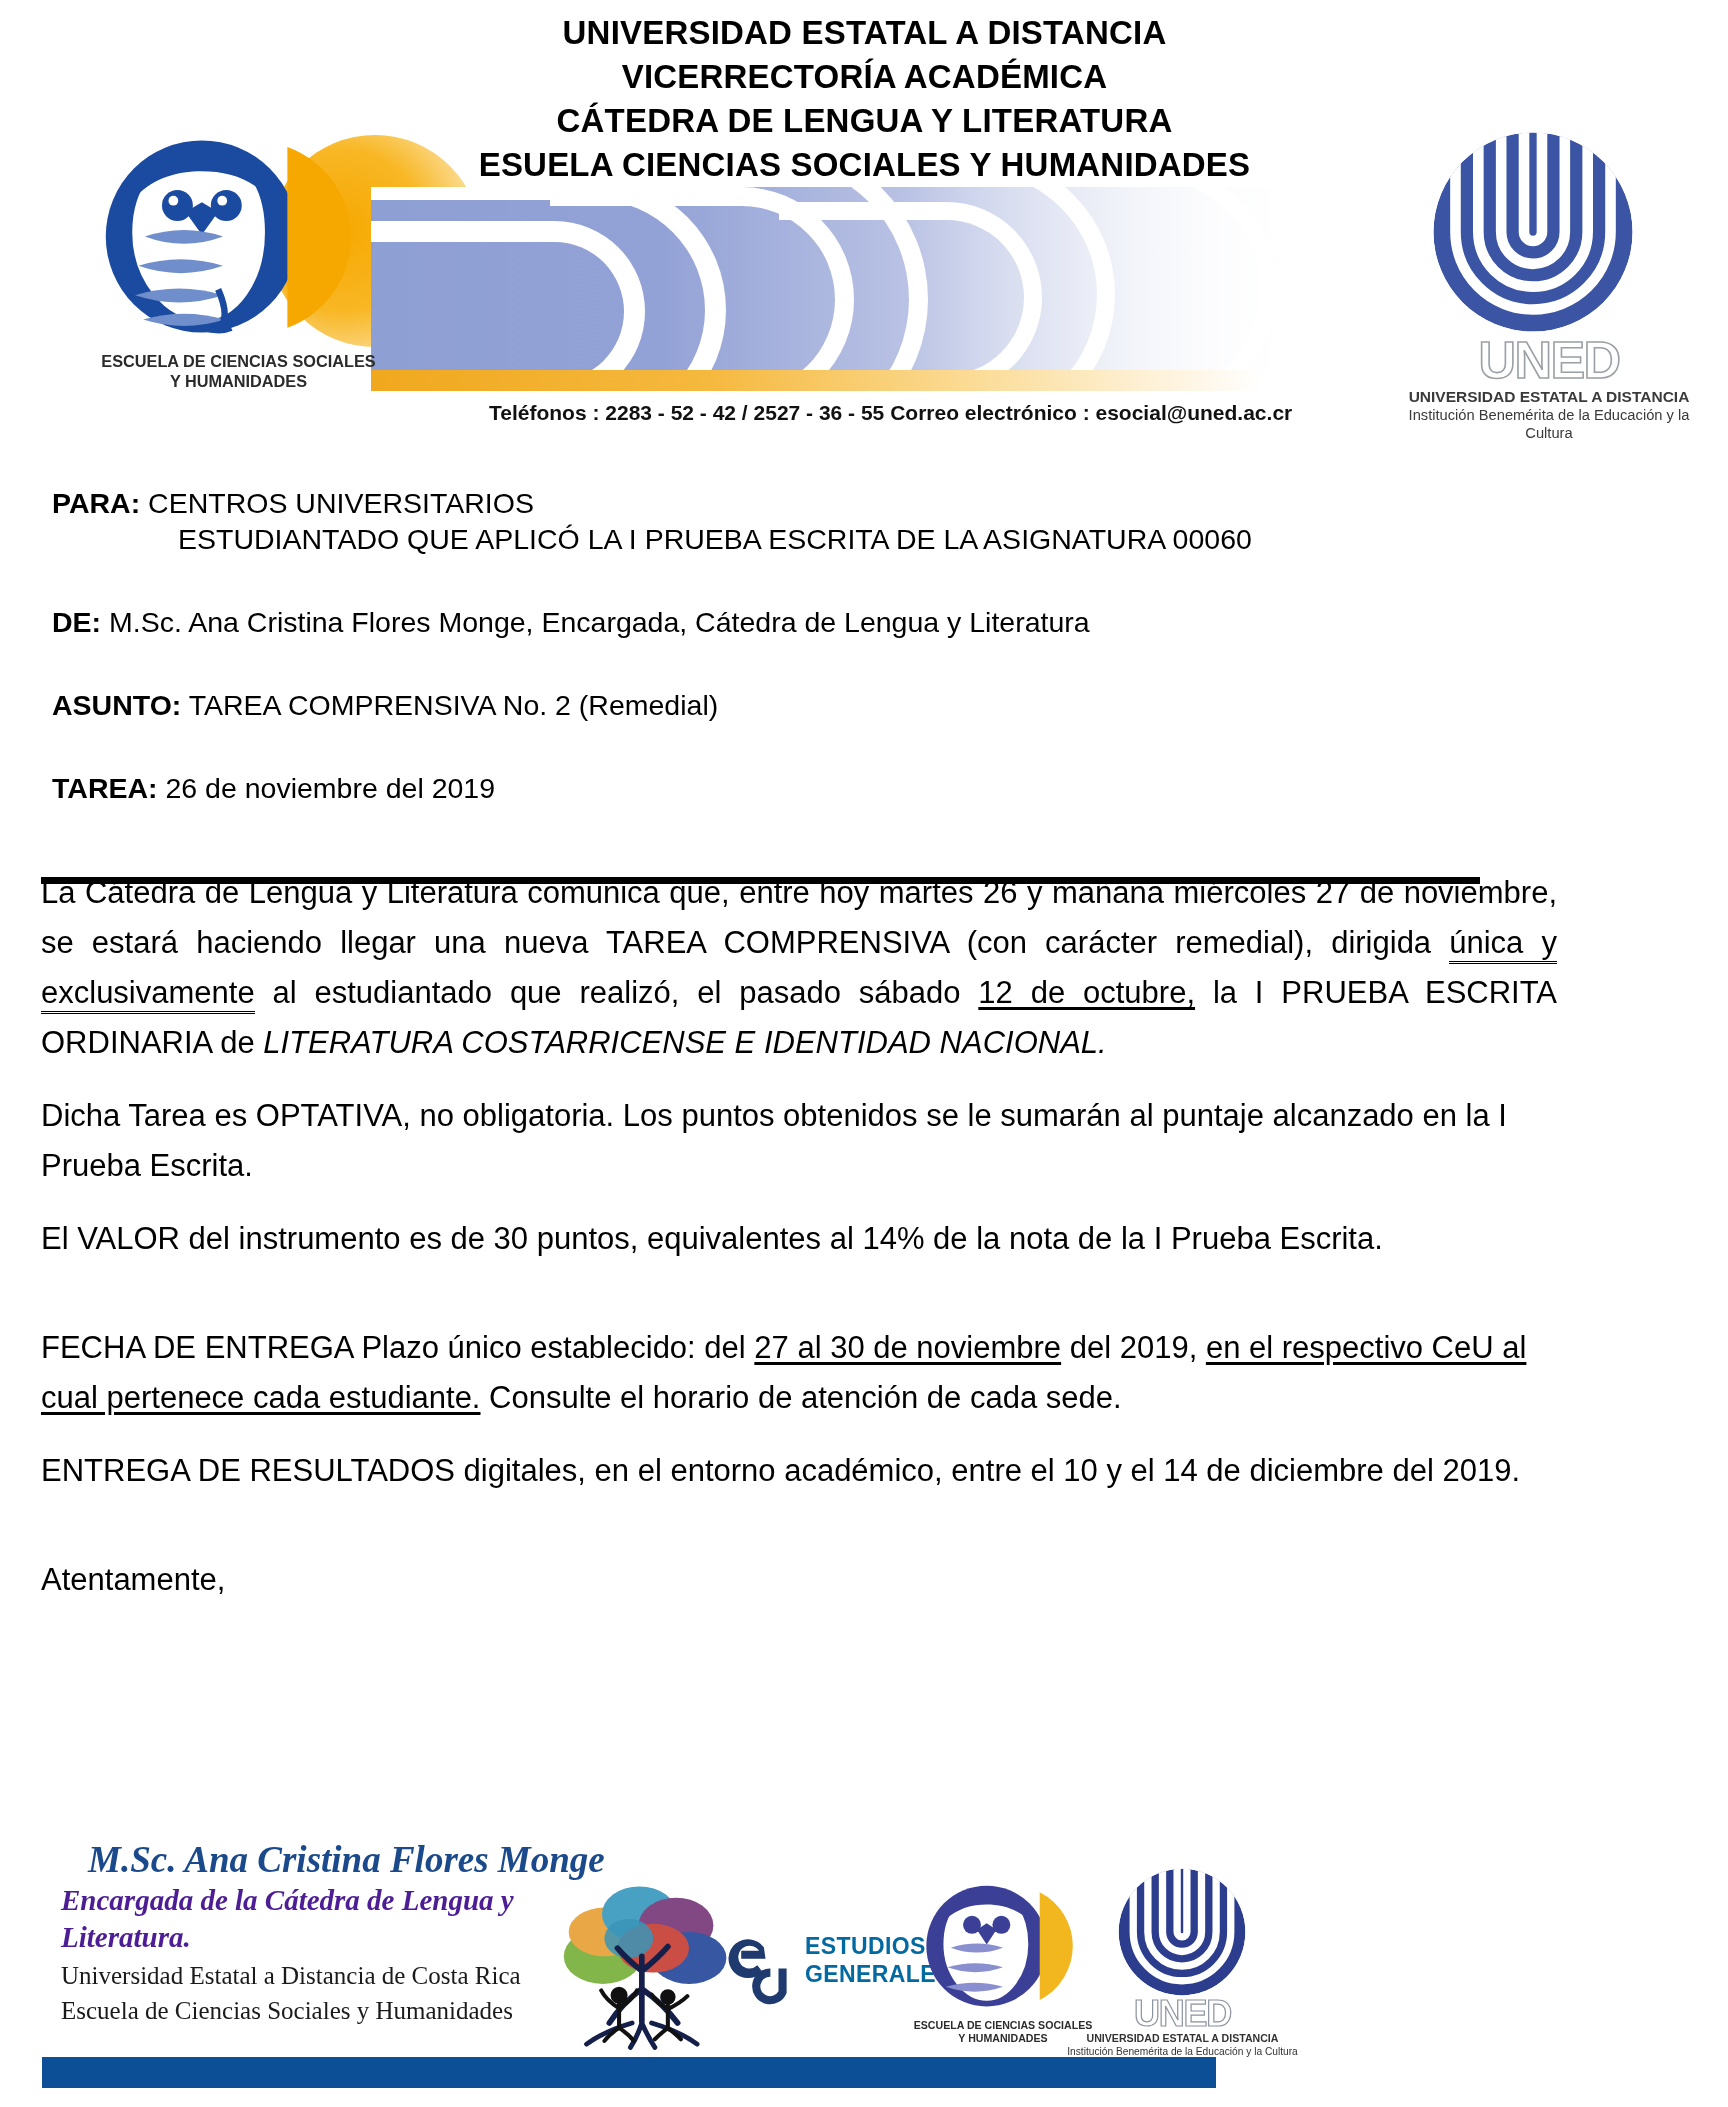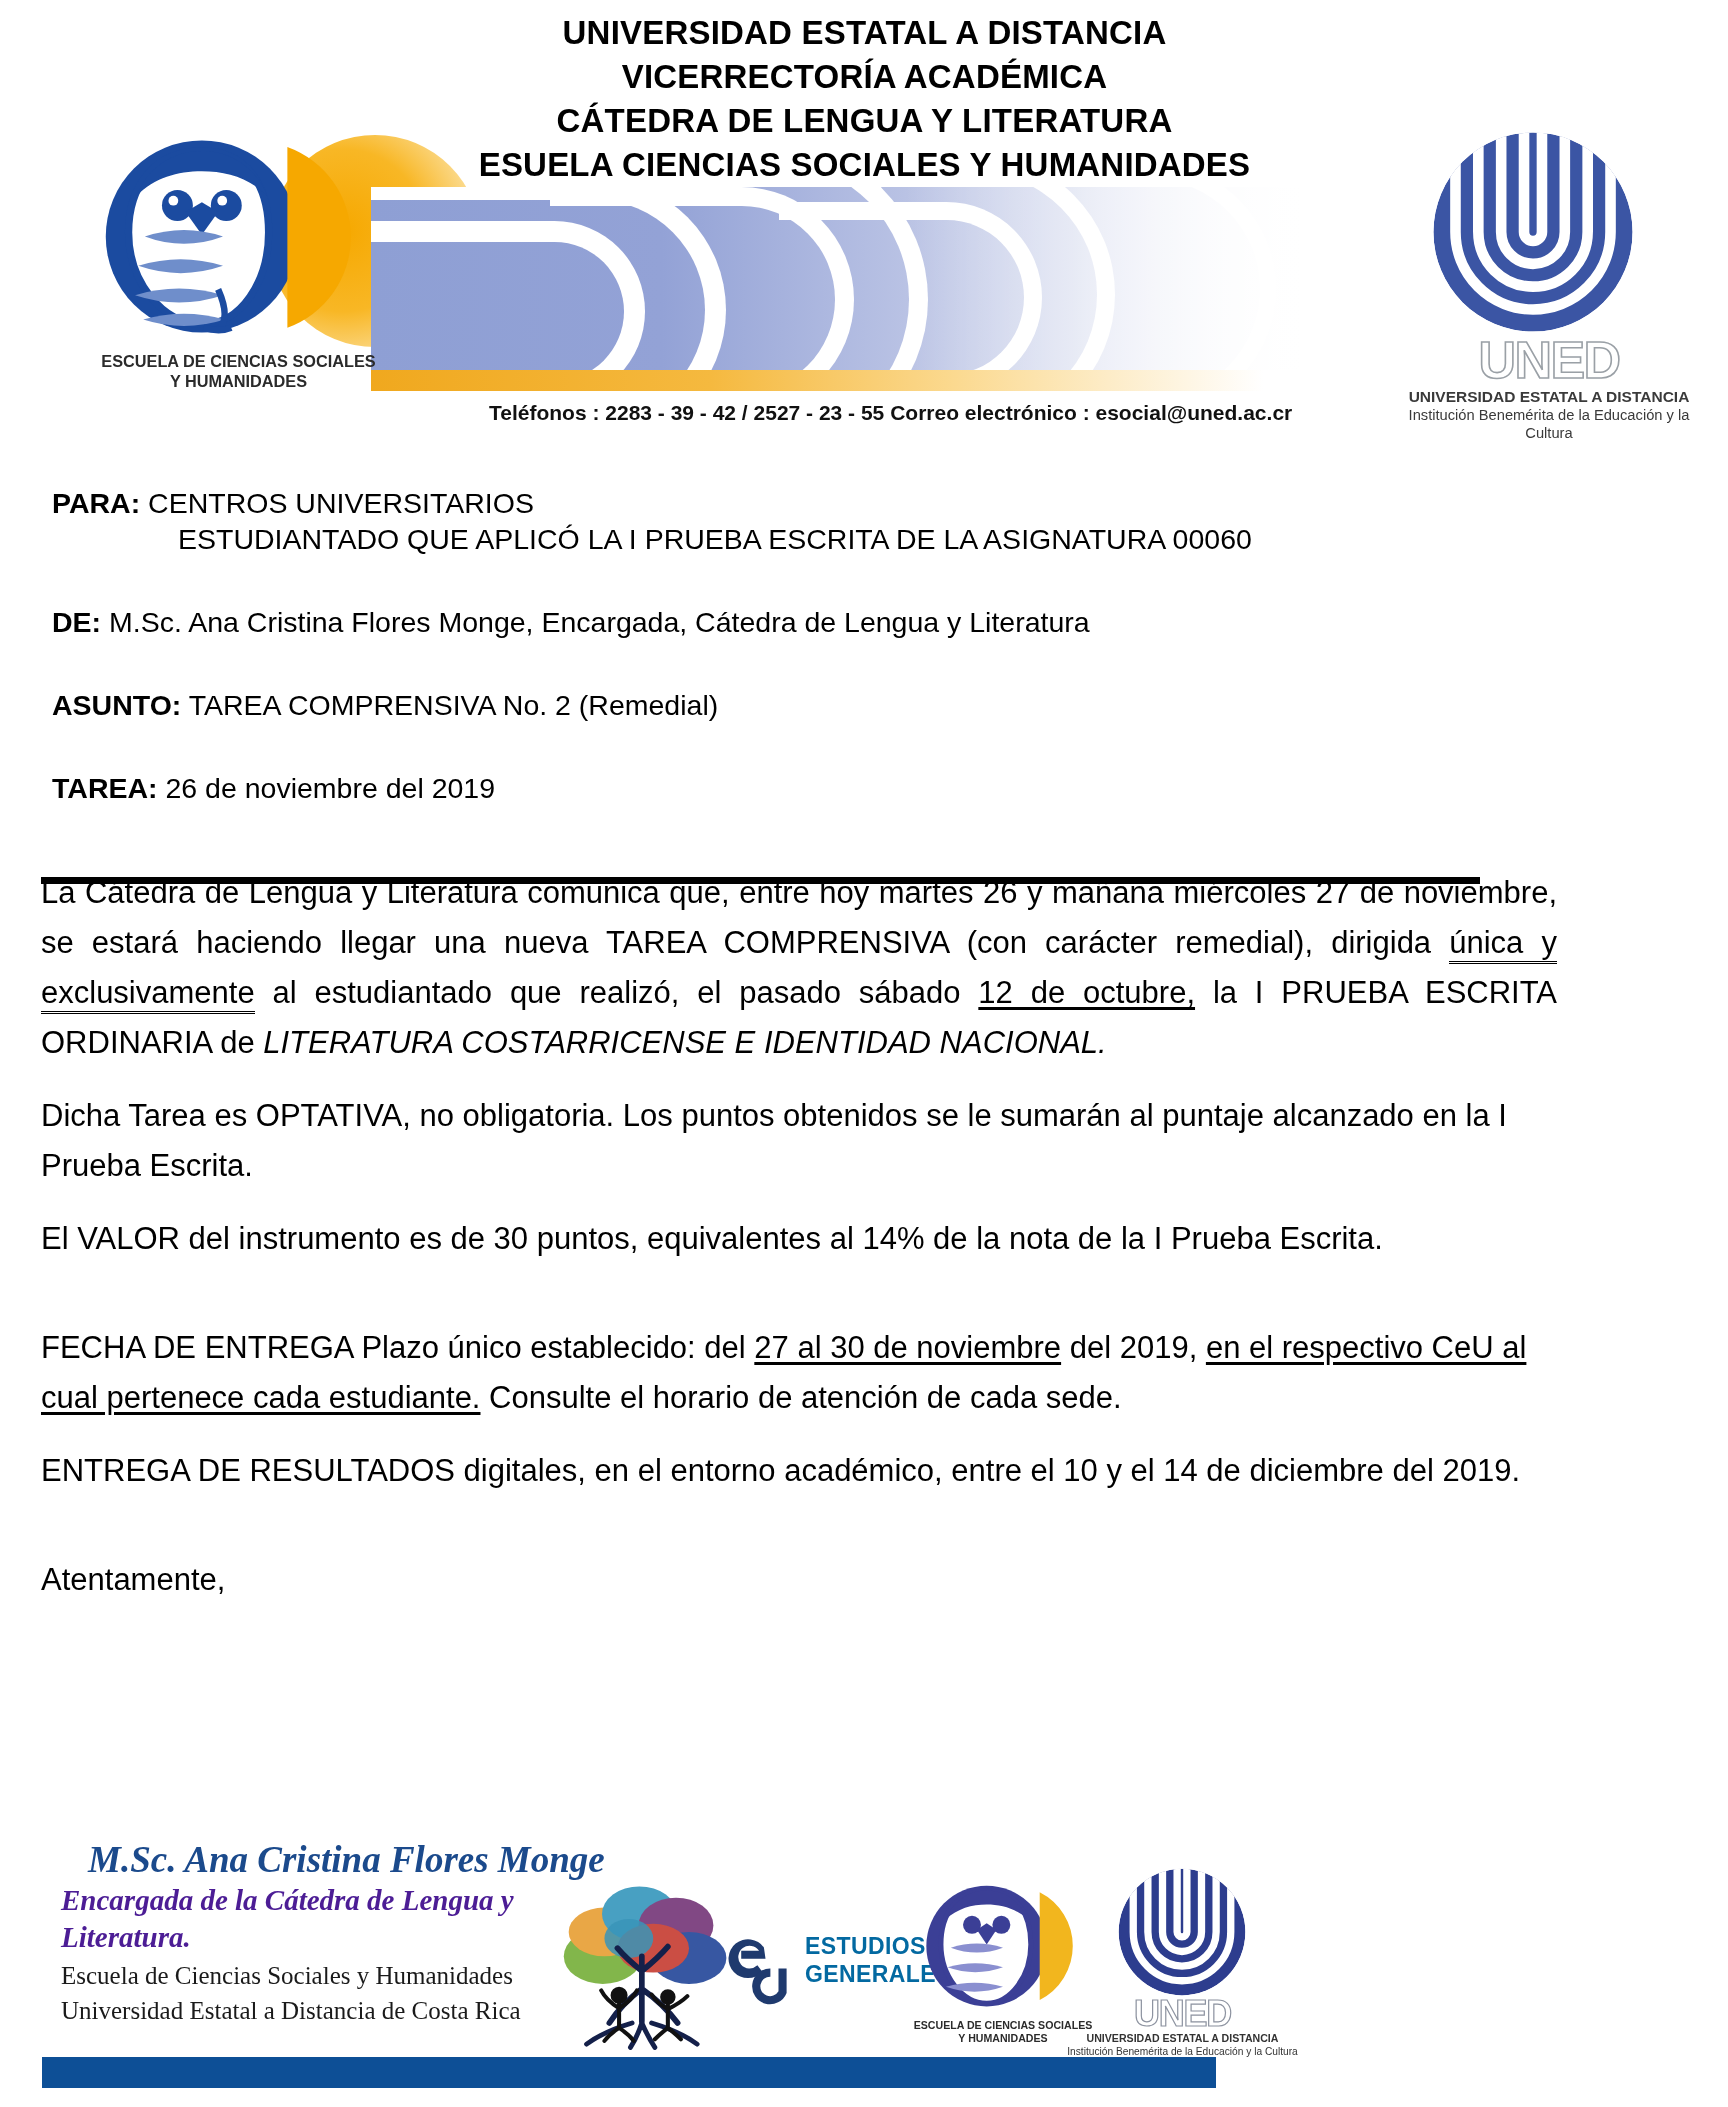--- a/index.html
+++ b/index.html
@@ -378,21 +378,21 @@
       <path d="M58 252 q50 -14 100 0 q-50 16 -100 0 Z" fill="#6f8ecb"></path>
       <path d="M150 215 q16 36 0 50" stroke="#1b4ba0" stroke-width="8" fill="none"></path>
       <path d="M132 262 q20 6 34 0" stroke="#1b4ba0" stroke-width="8" fill="none"></path>
     </svg>
     <div class="owl-caption">
       <div>ESCUELA DE CIENCIAS SOCIALES</div>
       <div>Y HUMANIDADES</div>
     </div>
   </div>
 
-  <div class="contact-band">Teléfonos :  2283 - 39 - 42  / 2527 - 23 - 55   Correo electrónico : esocial@uned.ac.cr</div>
+  <div class="contact-band">Teléfonos :  2283 - 52 - 42  / 2527 - 36 - 55   Correo electrónico : esocial@uned.ac.cr</div>
 
   <div class="uned-logo">
     <svg class="uned-mark" viewBox="0 0 250 250">
       <defs>
         <clipPath id="cc">
             <circle cx="125" cy="125" r="122"></circle>
           </clipPath>
       </defs>
       <g clip-path="url(#cc)" fill="none" stroke="#3b55a4">
         <circle cx="125" cy="125" r="122" fill="#3b55a4" stroke="none"></circle>
@@ -459,22 +459,22 @@
 
   <div class="spacer-lg"></div>
 
   <p class="para">Atentamente,</p>
 </div>
 
 <div class="sig">
   <div class="sig-name">M.Sc. Ana Cristina Flores Monge</div>
   <div class="sig-role">Encargada de la Cátedra de Lengua y</div>
   <div class="sig-role">Literatura.</div>
+  <div class="sig-org">Universidad Estatal a Distancia de Costa Rica</div>
   <div class="sig-org">Escuela de Ciencias Sociales y Humanidades</div>
-  <div class="sig-org">Universidad Estatal a Distancia de Costa Rica</div>
 </div>
 
 <svg class="tree" viewBox="0 0 225 230">
   <g opacity="0.95">
     <ellipse cx="60" cy="100" rx="48" ry="34" fill="#7cb342"></ellipse>
     <ellipse cx="62" cy="70" rx="44" ry="30" fill="#e8a33d"></ellipse>
     <ellipse cx="105" cy="48" rx="46" ry="34" fill="#3f9bbf"></ellipse>
     <ellipse cx="150" cy="62" rx="46" ry="34" fill="#7b3f7e"></ellipse>
     <ellipse cx="166" cy="102" rx="46" ry="32" fill="#2d4f9e"></ellipse>
     <ellipse cx="122" cy="90" rx="44" ry="30" fill="#c9453a"></ellipse>

